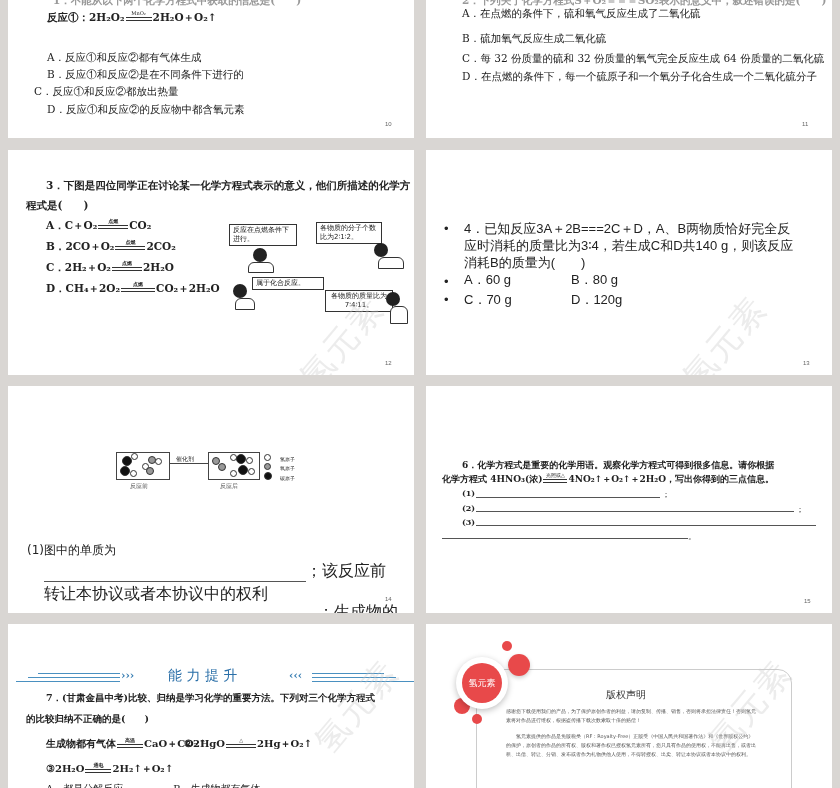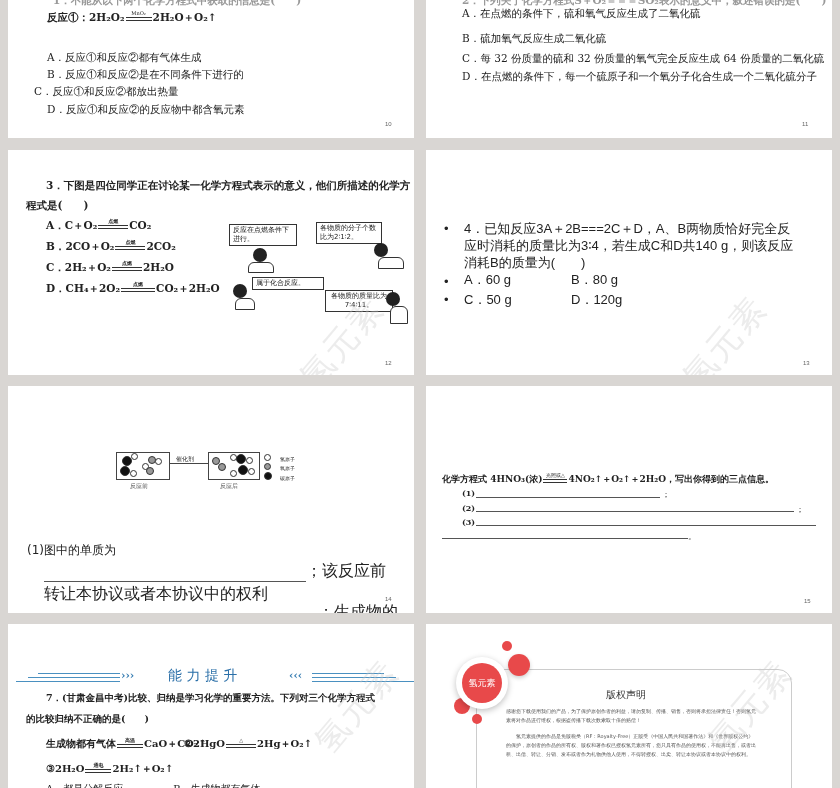--- a/index.html
+++ b/index.html
@@ -93,21 +93,21 @@
 
   <div class="ln sans" style="left:18px;top:123px;font-size:13px;line-height:17px;">
     <span>•</span>
   </div>
   <div class="ln sans" style="left:38px;top:123px;font-size:13px;">A．60 g</div>
   <div class="ln sans" style="left:145px;top:123px;font-size:13px;">B．80 g</div>
 
   <div class="ln sans" style="left:18px;top:143px;font-size:13px;">
     <span>•</span>
   </div>
-  <div class="ln sans" style="left:38px;top:143px;font-size:13px;">C．50 g</div>
+  <div class="ln sans" style="left:38px;top:143px;font-size:13px;">C．70 g</div>
   <div class="ln sans" style="left:145px;top:143px;font-size:13px;">D．120g</div>
 
   <div class="wm" style="left:245px;top:170px;">氢元素</div>
   <div class="pg" style="left:377px;top:210px;">13</div>
 </div>
 
 <div class="slide" style="left:8px;top:386px;width:406px;height:227px;">
 
   <div>
     <div style="position:absolute;left:108px;top:66px;width:52px;height:26px;border:1px solid #444;"></div>
@@ -146,20 +146,21 @@
 
   <div class="ln" style="left:19px;top:154px;font-size:12px;line-height:20px;font-family:'DejaVu Sans',sans-serif;">(1)图中的单质为</div>
   <div class="blank" style="left:36px;top:195px;width:262px;"></div>
   <div class="ln" style="left:298px;top:176px;font-size:16px;line-height:20px;font-family:Liberation Mono, monospace;">；该反应前</div>
   <div class="ln" style="left:36px;top:198px;font-size:16px;line-height:20px;font-family:'DejaVu Sans',sans-serif;">转让本协议或者本协议中的权利</div>
   <div class="ln" style="left:310px;top:216px;font-size:16px;line-height:20px;font-family:'DejaVu Sans',sans-serif;">；生成物的</div>
   <div class="pg" style="left:377px;top:210px;">14</div>
 </div>
 
 <div class="slide" style="left:426px;top:386px;width:406px;height:227px;">
+  <div class="ln b" style="left:36px;top:72px;font-size:9px;">6．化学方程式是重要的化学用语。观察化学方程式可得到很多信息。请你根据</div>
   <div class="ln" style="left:16px;top:86px;font-size:9px;">
     <span class="b">化学方程式 4HNO₃(浓)</span><span class="eq" style="width:24px"><span class="c">光照或△</span></span><span class="b">4NO₂↑＋O₂↑＋2H₂O，写出你得到的三点信息。</span>
   </div>
 
   <div class="ln b" style="left:36px;top:100px;font-size:8px;">(1)</div>
   <div class="blank" style="left:50px;top:111px;width:184px;"></div>
   <div class="ln" style="left:236px;top:102px;font-size:8px;">；</div>
 
   <div class="ln b" style="left:36px;top:115px;font-size:8px;">(2)</div>
   <div class="blank" style="left:50px;top:125px;width:318px;"></div>

